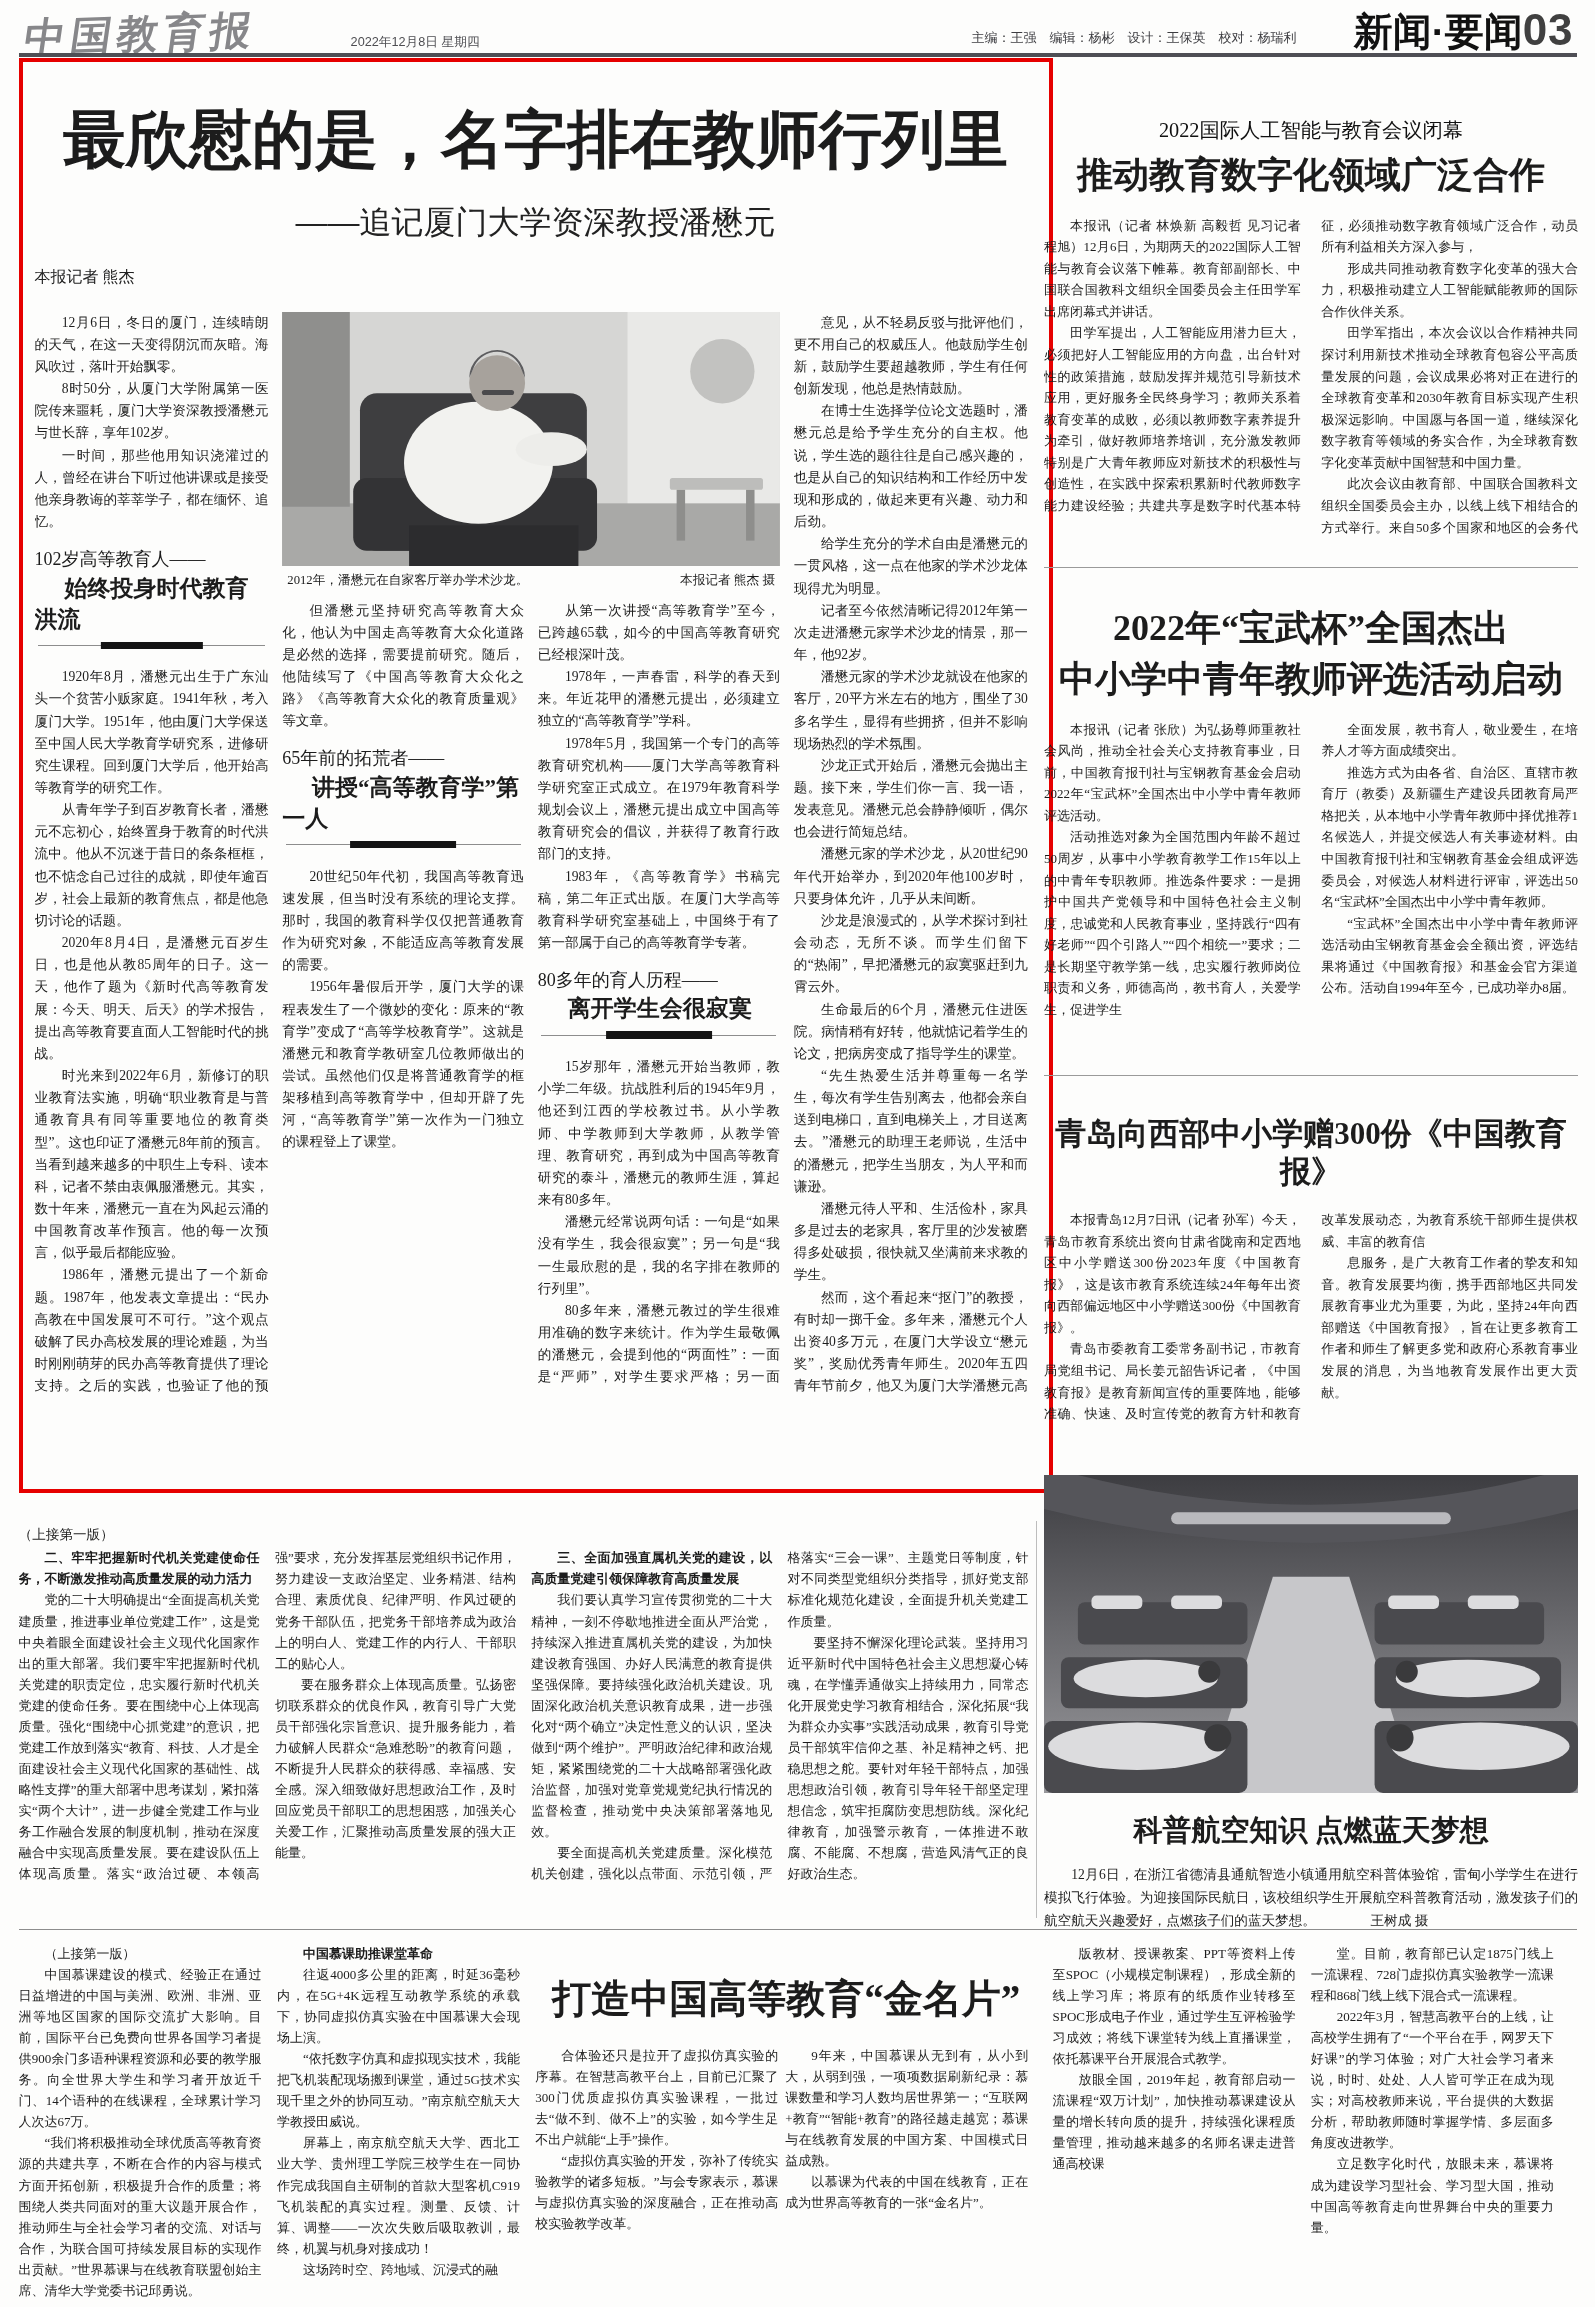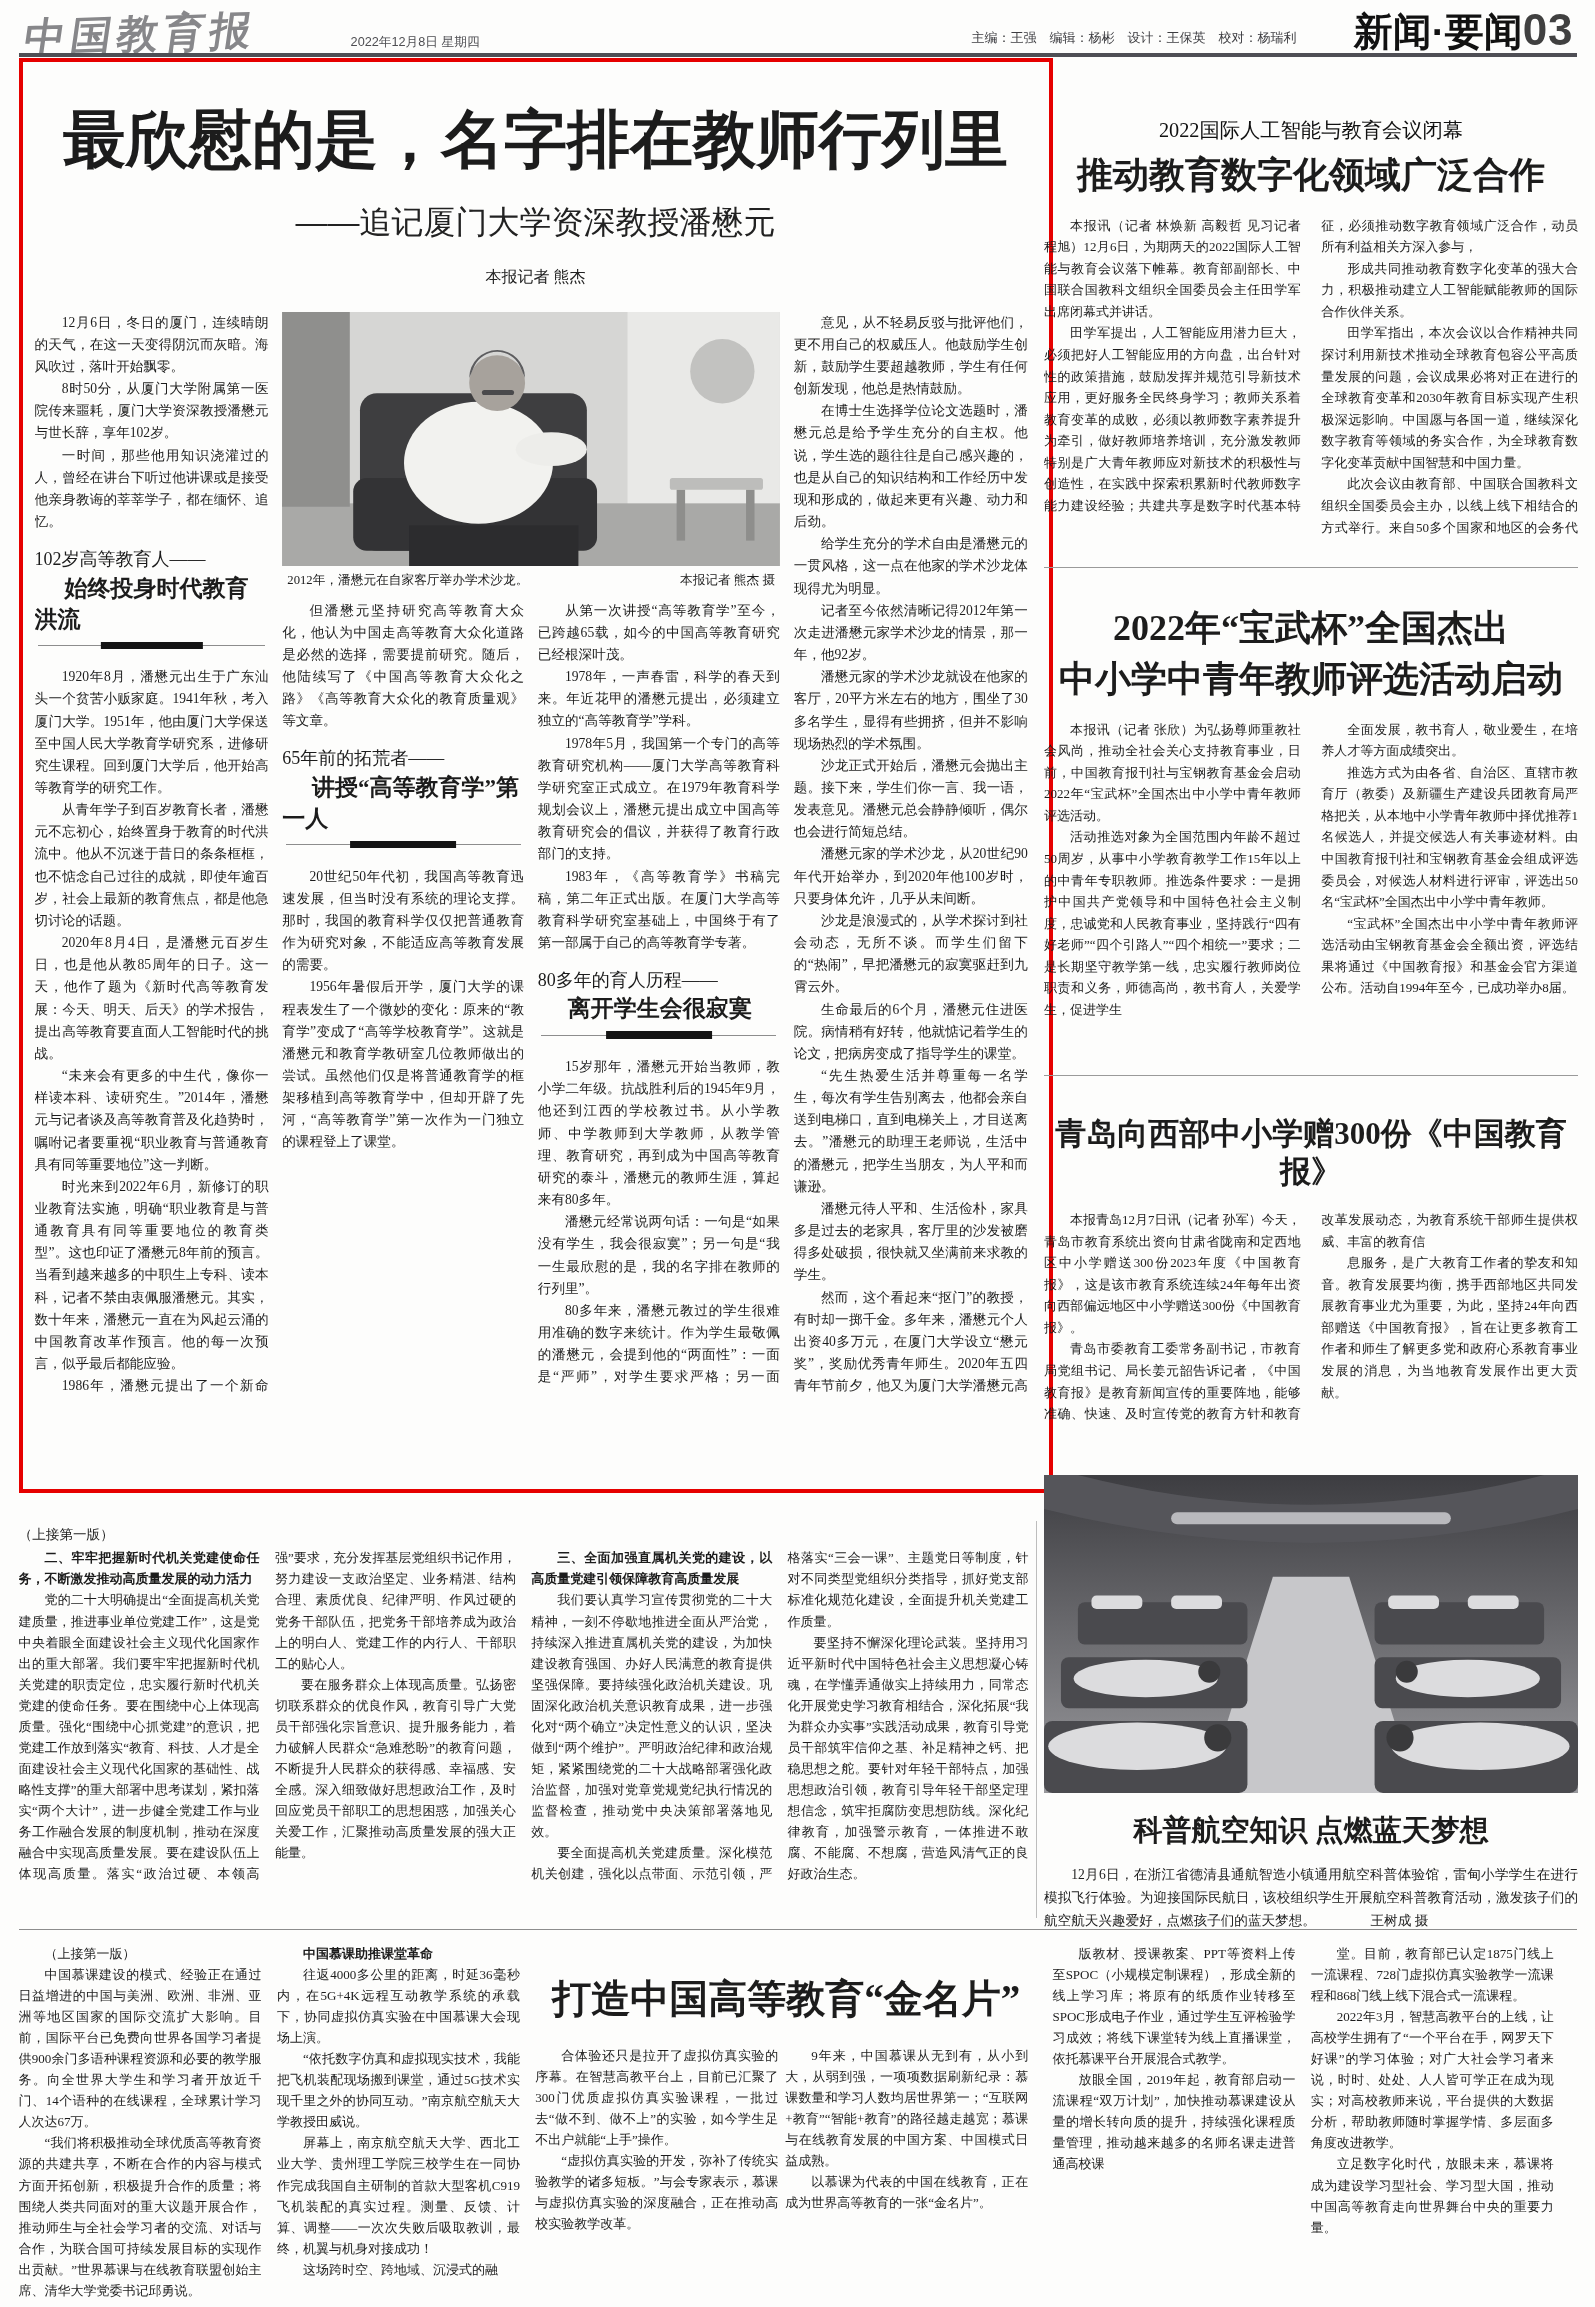--- a/index.html
+++ b/index.html
@@ -15,21 +15,21 @@
   .credits{position:absolute;right:280px;top:24px;font-size:13px;color:#3c3c40;}
   .section-label{position:absolute;right:3.4px;top:0;font-size:39px;font-weight:bold;color:#111;}
   .page-num{font-size:44px;font-weight:bold;color:#404040;letter-spacing:0.8px;text-align:center;}
   .top-rule{position:absolute;left:18.6px;top:53px;width:1558px;height:4.2px;background:#4f4f55;}
 
   
   .lead-box{position:absolute;left:18.6px;top:58px;width:1002px;height:1427px;
             border:4.2px solid #e60000;background:#fdfdfc;padding:0 12px;box-sizing:content-box;overflow:hidden;}
   .lead-headline{margin-top:44px;text-align:center;font-size:63px;font-weight:bold;letter-spacing:0px;line-height:1.1;}
   .lead-subhead{margin-top:25.4px;text-align:center;font-size:32px;font-family:"Liberation Sans","DejaVu Sans",sans-serif;color:#222;}
-  .lead-byline{margin-top:22px;text-align:center;font-size:16px;color:#222;}
+  .lead-byline{margin-top:22px;font-size:16px;color:#222;}
   .lead-cols{margin-top:24px;display:flex;gap:13.6px;height:1085px;overflow:hidden;}
   .lcol{width:234px;overflow:hidden;}
   .lmid{width:498px;}
   .lead-photo{width:498px;height:254px;background:#cfcfcf;}
   .lead-caption{display:flex;justify-content:space-between;font-size:12.7px;margin-top:6.8px;padding:0 5.1px;}
   .lmid-cols{display:flex;gap:13.6px;margin-top:10.2px;height:788px;overflow:hidden;}
   .lmid-col{width:242px;overflow:hidden;}
   .bt p{font-size:13.6px;line-height:1.63;text-align:justify;text-indent:2em;margin:0;}
   .sec-head{margin:13.6px 0 3.4px 0;}
   .sec-kicker{font-size:18px;}
@@ -102,21 +102,20 @@
           </div>
         <div class="sec-head">
           <div class="sec-kicker">102岁高等教育人——</div>
           <div class="sec-title">始终投身时代教育洪流</div>
           <div class="sec-rule"></div>
         </div>
         <div>
             <p>1920年8月，潘懋元出生于广东汕头一个贫苦小贩家庭。1941年秋，考入厦门大学。1951年，他由厦门大学保送至中国人民大学教育学研究系，进修研究生课程。回到厦门大学后，他开始高等教育学的研究工作。</p>
             <p>从青年学子到百岁教育长者，潘懋元不忘初心，始终置身于教育的时代洪流中。他从不沉迷于昔日的条条框框，也不惦念自己过往的成就，即使年逾百岁，社会上最新的教育焦点，都是他急切讨论的话题。</p>
             <p>2020年8月4日，是潘懋元百岁生日，也是他从教85周年的日子。这一天，他作了题为《新时代高等教育发展：今天、明天、后天》的学术报告，提出高等教育要直面人工智能时代的挑战。</p>
-            <p>“未来会有更多的中生代，像你一样读本科、读研究生。”2014年，潘懋元与记者谈及高等教育普及化趋势时，嘱咐记者要重视“职业教育与普通教育具有同等重要地位”这一判断。</p>
             <p>时光来到2022年6月，新修订的职业教育法实施，明确“职业教育是与普通教育具有同等重要地位的教育类型”。这也印证了潘懋元8年前的预言。当看到越来越多的中职生上专科、读本科，记者不禁由衷佩服潘懋元。其实，数十年来，潘懋元一直在为风起云涌的中国教育改革作预言。他的每一次预言，似乎最后都能应验。</p>
             <p>1986年，潘懋元提出了一个新命题。1987年，他发表文章提出：“民办高教在中国发展可不可行。”这个观点破解了民办高校发展的理论难题，为当时刚刚萌芽的民办高等教育提供了理论支持。之后的实践，也验证了他的预言。</p>
           </div>
       </div>
 
       <div class="lmid">
         <div class="lead-photo">
           <svg width="498" height="254" viewBox="0 0 588 300" xmlns="http://www.w3.org/2000/svg">
             <rect width="588" height="300" fill="#d6d6d4"></rect>
             <rect x="408" y="0" width="180" height="300" fill="#e9e9e7"></rect>

